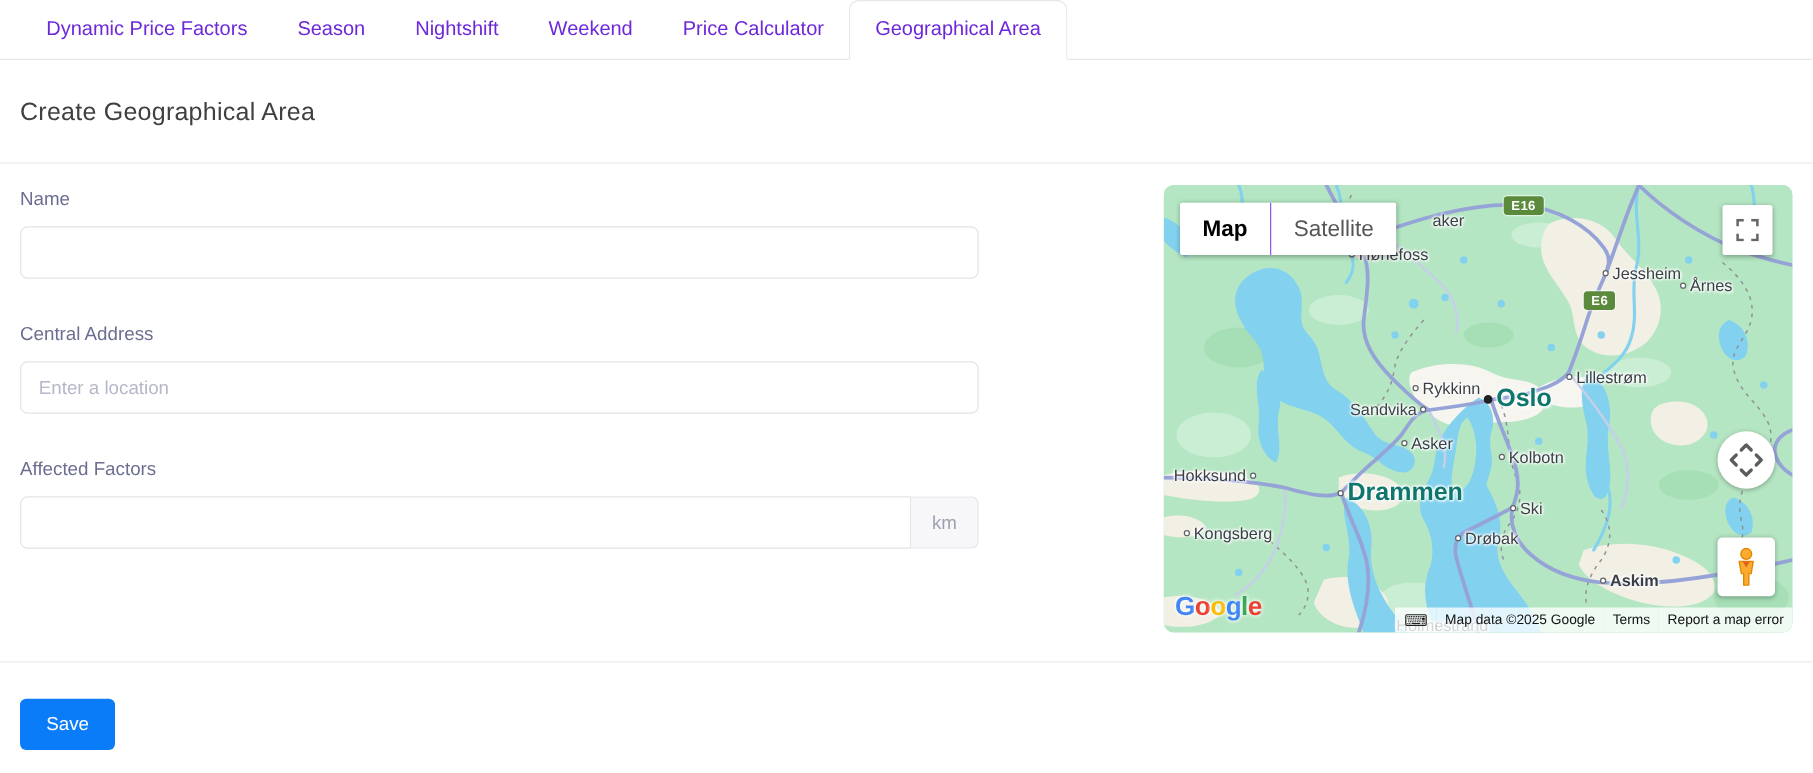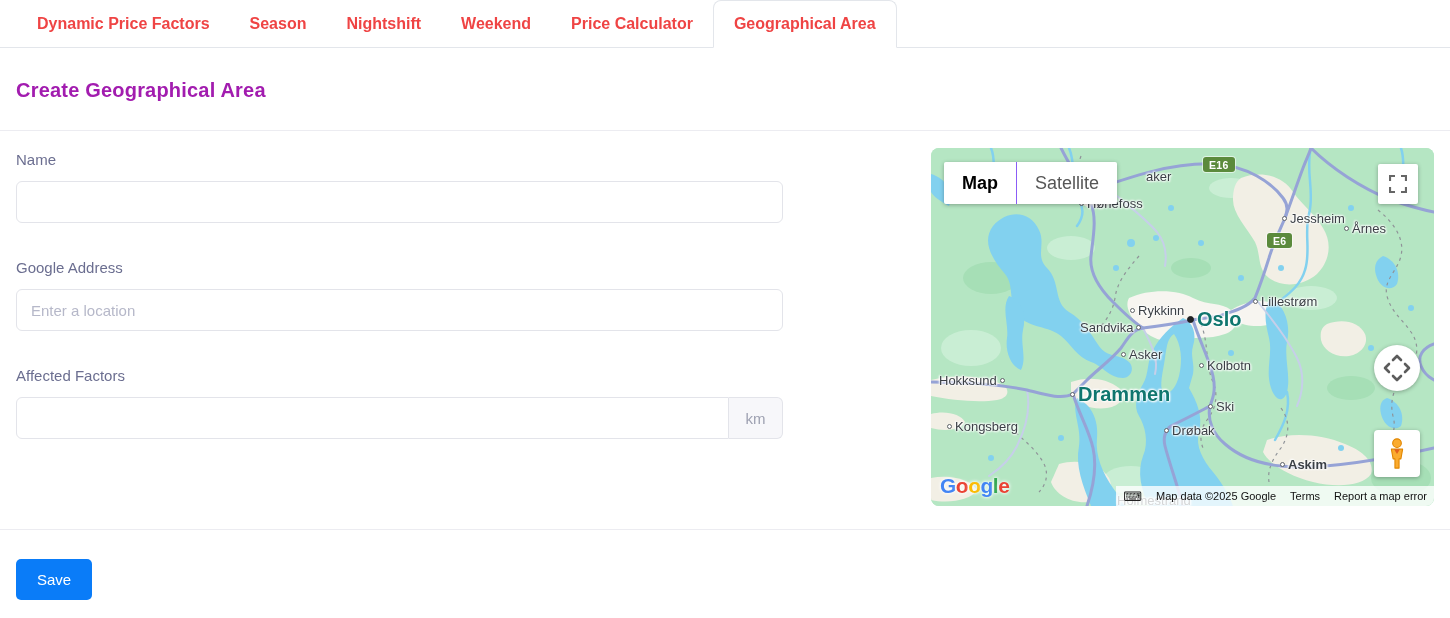--- a/index.html
+++ b/index.html
@@ -3,28 +3,28 @@
 <meta charset="utf-8">
 <style>
   * { box-sizing: border-box; margin: 0; padding: 0; }
   html,body { width:1450px; height:618px; background:#fff; overflow:hidden;
     font-family:"Liberation Sans", sans-serif; }
 
   
   .tabbar { display:flex; align-items:stretch; padding-left:17px;
     border-bottom:1px solid #e3e6eb; height:48px; }
   .tab { display:flex; align-items:center; padding:0 20px; font-size:16px;
-    color:#ef4444; cursor:pointer; white-space:nowrap;font-weight:bold; }
+    color:#6d28d9; cursor:pointer; white-space:nowrap; }
   .tab.active { background:#fff; border:1px solid #e3e6eb; border-bottom:1px solid #fff;
     border-radius:8px 8px 0 0; margin-bottom:-1px; }
 
   
   .page-pad { padding:0 16px; }
-  .page-title { margin-top:31px; margin-bottom:28px; font-size:20px; font-weight:bold;
-    color:#a21caf; letter-spacing:.2px; }
+  .page-title { margin-top:31px; margin-bottom:28px; font-size:20px; font-weight:normal;
+    color:#404040; letter-spacing:.2px; }
   .divider { border:none; border-top:1px solid #ececf1; }
 
   .main-row { display:flex; justify-content:space-between; align-items:flex-start;
     margin-top:20px; }
   .form-col { width:768px; }
   .field-group { margin-bottom:36px; }
   .field-label { display:block; font-size:15px; color:#6b6e90; margin-bottom:13px; }
   .text-input { width:767px; height:42px; border:1px solid #e3e4ea; border-radius:6px;
     padding:0 14px; font-size:15px; color:#4a4c66; outline:none; background:#fff;
     font-family:"Liberation Sans", sans-serif; }
@@ -101,21 +101,21 @@
 <hr class="divider">
 
 <div class="page-pad main-row">
 
   <div class="form-col">
     <div class="field-group">
       <label class="field-label">Name</label>
       <input class="text-input" type="text" value="" style="">
     </div>
     <div class="field-group">
-      <label class="field-label">Google Address</label>
+      <label class="field-label">Central Address</label>
       <input class="text-input" type="text" placeholder="Enter a location" style="">
     </div>
     <div class="field-group">
       <label class="field-label">Affected Factors</label>
       <div class="input-group">
         <input class="text-input" type="text" value="" style="">
         <span class="input-addon">km</span>
       </div>
     </div>
   </div>

